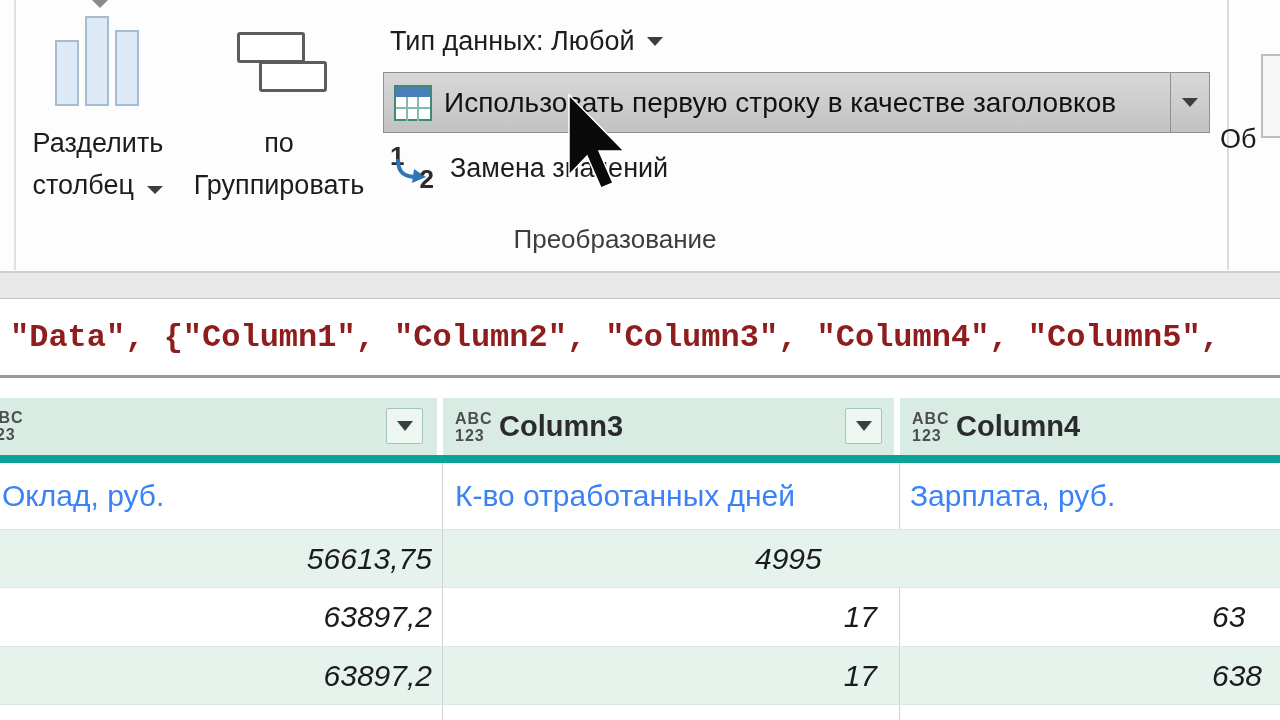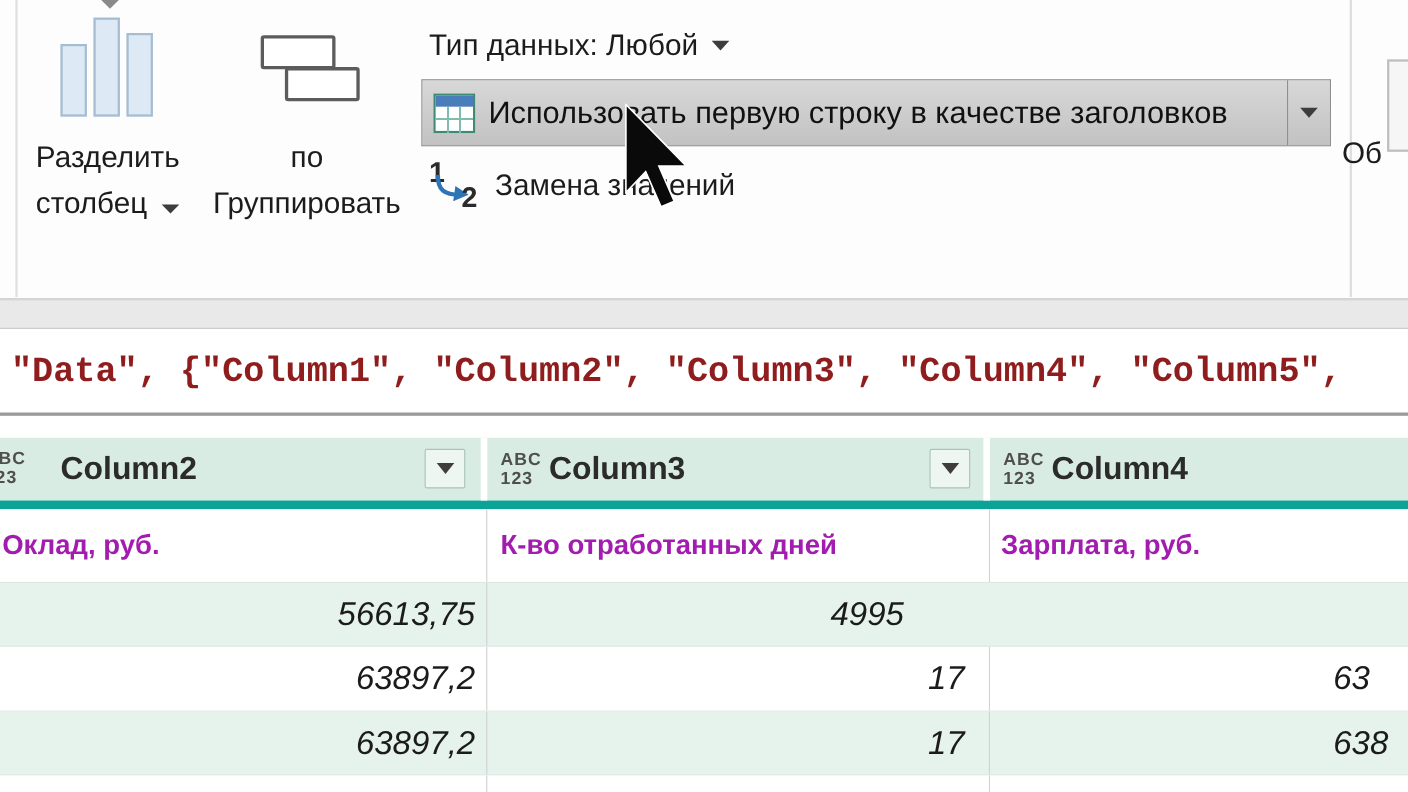--- a/index.html
+++ b/index.html
@@ -84,21 +84,21 @@
   .hdrop .caret{border-top-width:10px;border-left-width:8px;border-right-width:8px;}
   .teal-line{height:8px;background:var(--teal-accent,#0aa396);}
 
   .grow{display:flex;background:#fff;border-bottom:1px solid #dbe7e1;box-sizing:border-box;}
   .r0{height:67px;} .r1,.r3{height:58px;} .r2{height:59px;} .rp{height:20px;border-bottom:none;}
   .r-alt{background:var(--alt-row-bg,#e6f2ec);}
   .gcell{box-sizing:border-box;display:flex;align-items:center;overflow:hidden;white-space:nowrap;}
   .c1{width:443px;border-right:1px solid #d2d2d2;}
   .c2{width:457px;border-right:1px solid #d2d2d2;}
   .c3{width:560px;}
-  .lbl{font-size:25px;color:#a21caf;font-weight:bold;}
+  .lbl{font-size:30px;color:#3b82f6;}
   .c1.lbl{padding-left:2px;} .c2.lbl{padding-left:12px;} .c3.lbl{padding-left:10px;}
   .num{font-size:30px;font-style:italic;color:#1b1b1b;}
   .c1.num{justify-content:flex-end;padding-right:10px;}
   .c2.num{justify-content:flex-end;padding-right:22px;}
   .c3.num{justify-content:flex-start;padding-left:312px;}
 
   
   .cursor{position:absolute;left:568px;top:94px;z-index:50;}
 </style>
 </head>
@@ -154,40 +154,40 @@
         <span class="rv-one">1</span>
         <svg class="rv-arrow" width="34" height="26" viewBox="0 0 34 26">
           <path d="M4 2 C 4 16, 10 20, 24 20" fill="none" stroke="#2e75b6" stroke-width="4"></path>
           <path d="M20 12 L32 20 L18 26 Z" fill="#2e75b6"></path>
         </svg>
         <span class="rv-two">2</span>
       </span>
       <span class="replace-label">Замена значений</span>
     </div>
 
+    <div class="transform-caption">Преобразование</div>
 
     <div class="rb-sep sep-right"></div>
     <div class="next-label">Об</div>
     <div class="next-box"></div>
   </div>
 
   <div class="band"></div>
 
   <div class="formula-bar">
     <span class="fx-text">"Data", {"Column1", "Column2", "Column3", "Column4", "Column5",</span>
   </div>
 
   <div class="grid">
     <div class="ghead">
       <div class="hcell hc1">
         <span class="type-icon cut">
           <span>ABC</span>
             <span>123</span>
         </span>
-        <span class="hlabel" style="margin-left:0;">Column2</span>
         <span class="hdrop">
           <span class="caret"></span>
         </span>
       </div>
       <div class="hcell hc2">
         <span class="type-icon">
           <span>ABC</span>
             <span>123</span>
         </span>
         <span class="hlabel">Column3</span>

